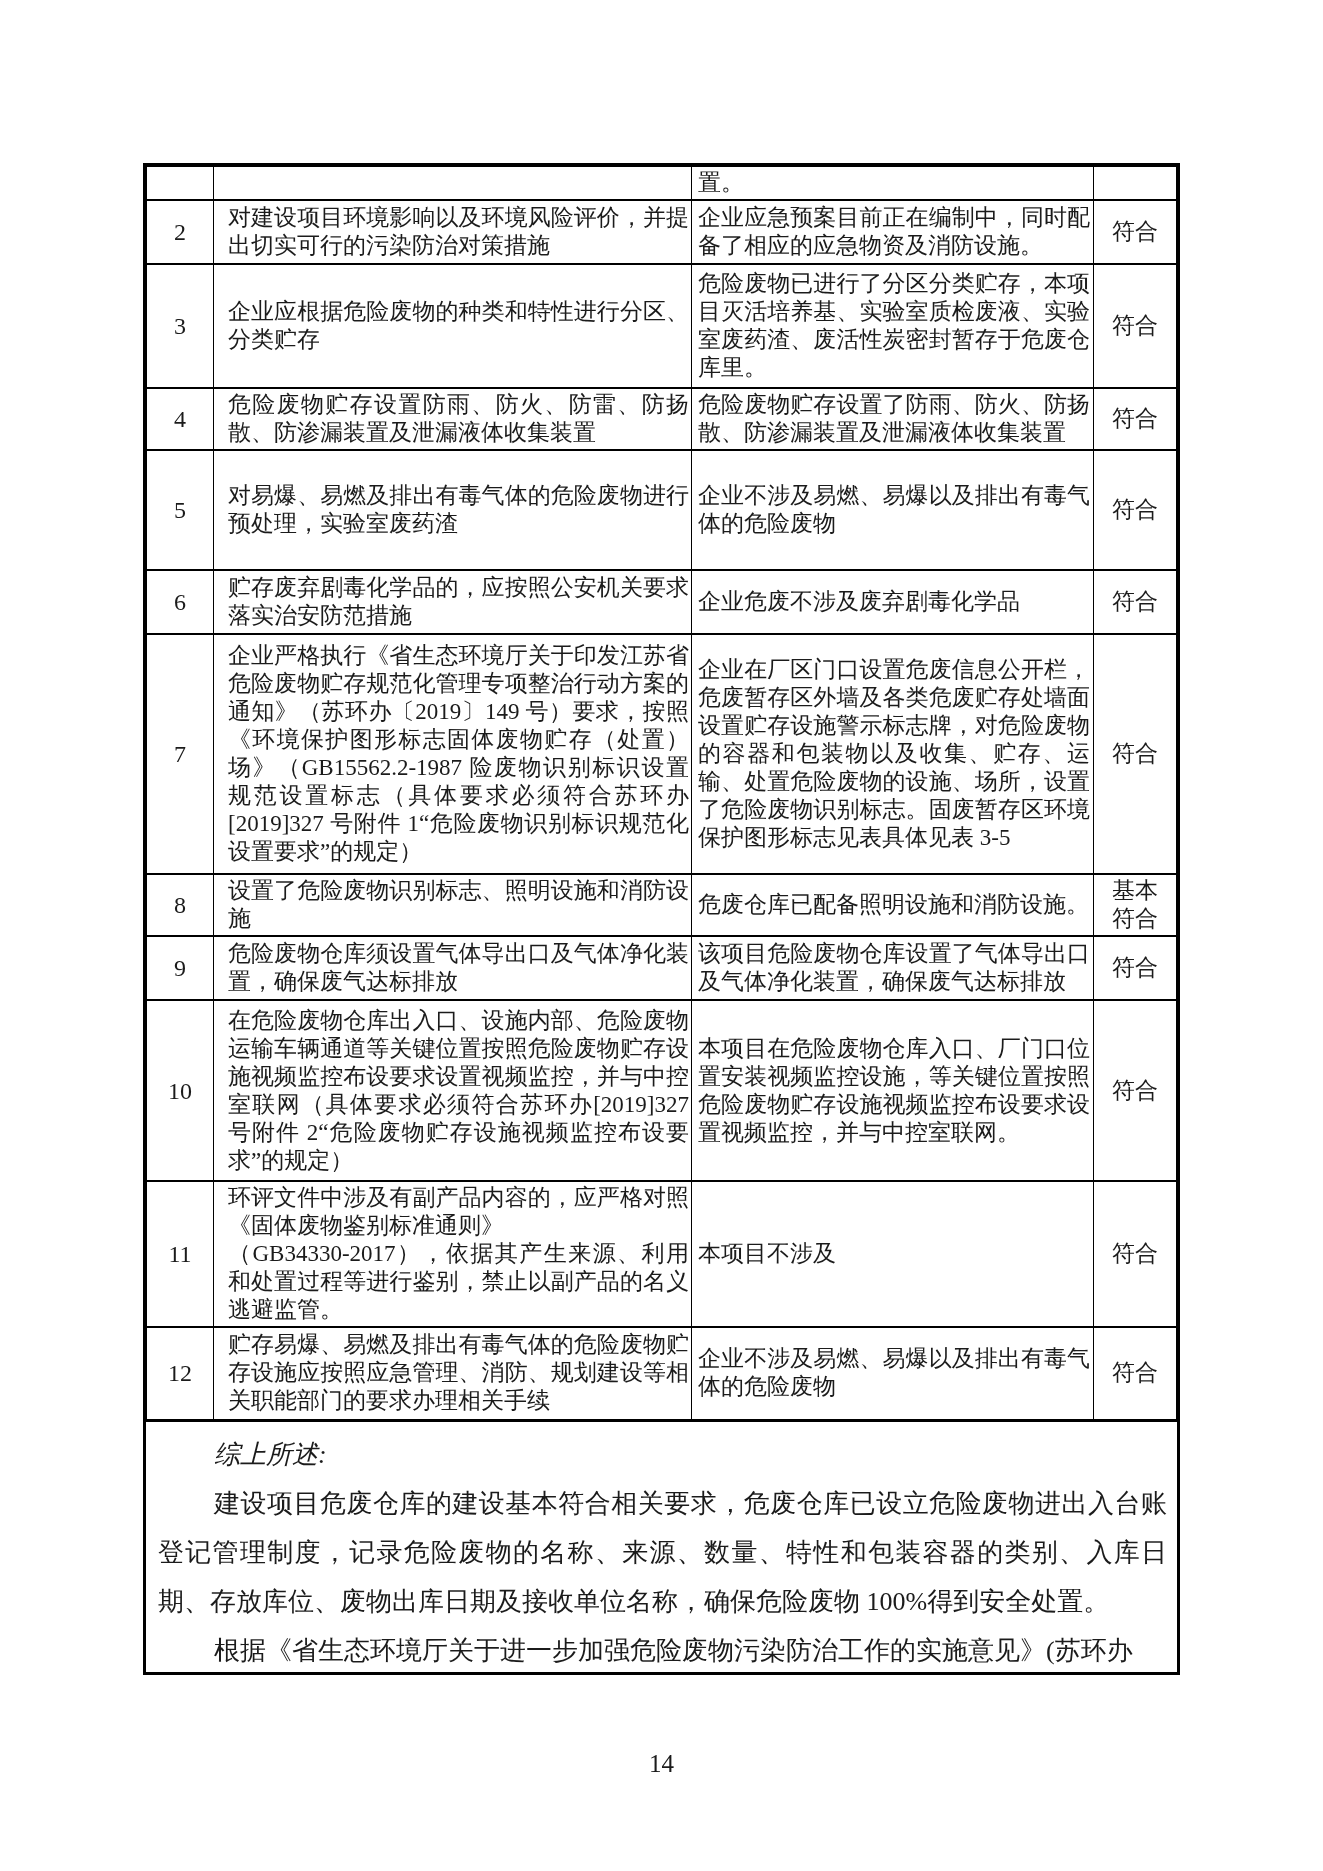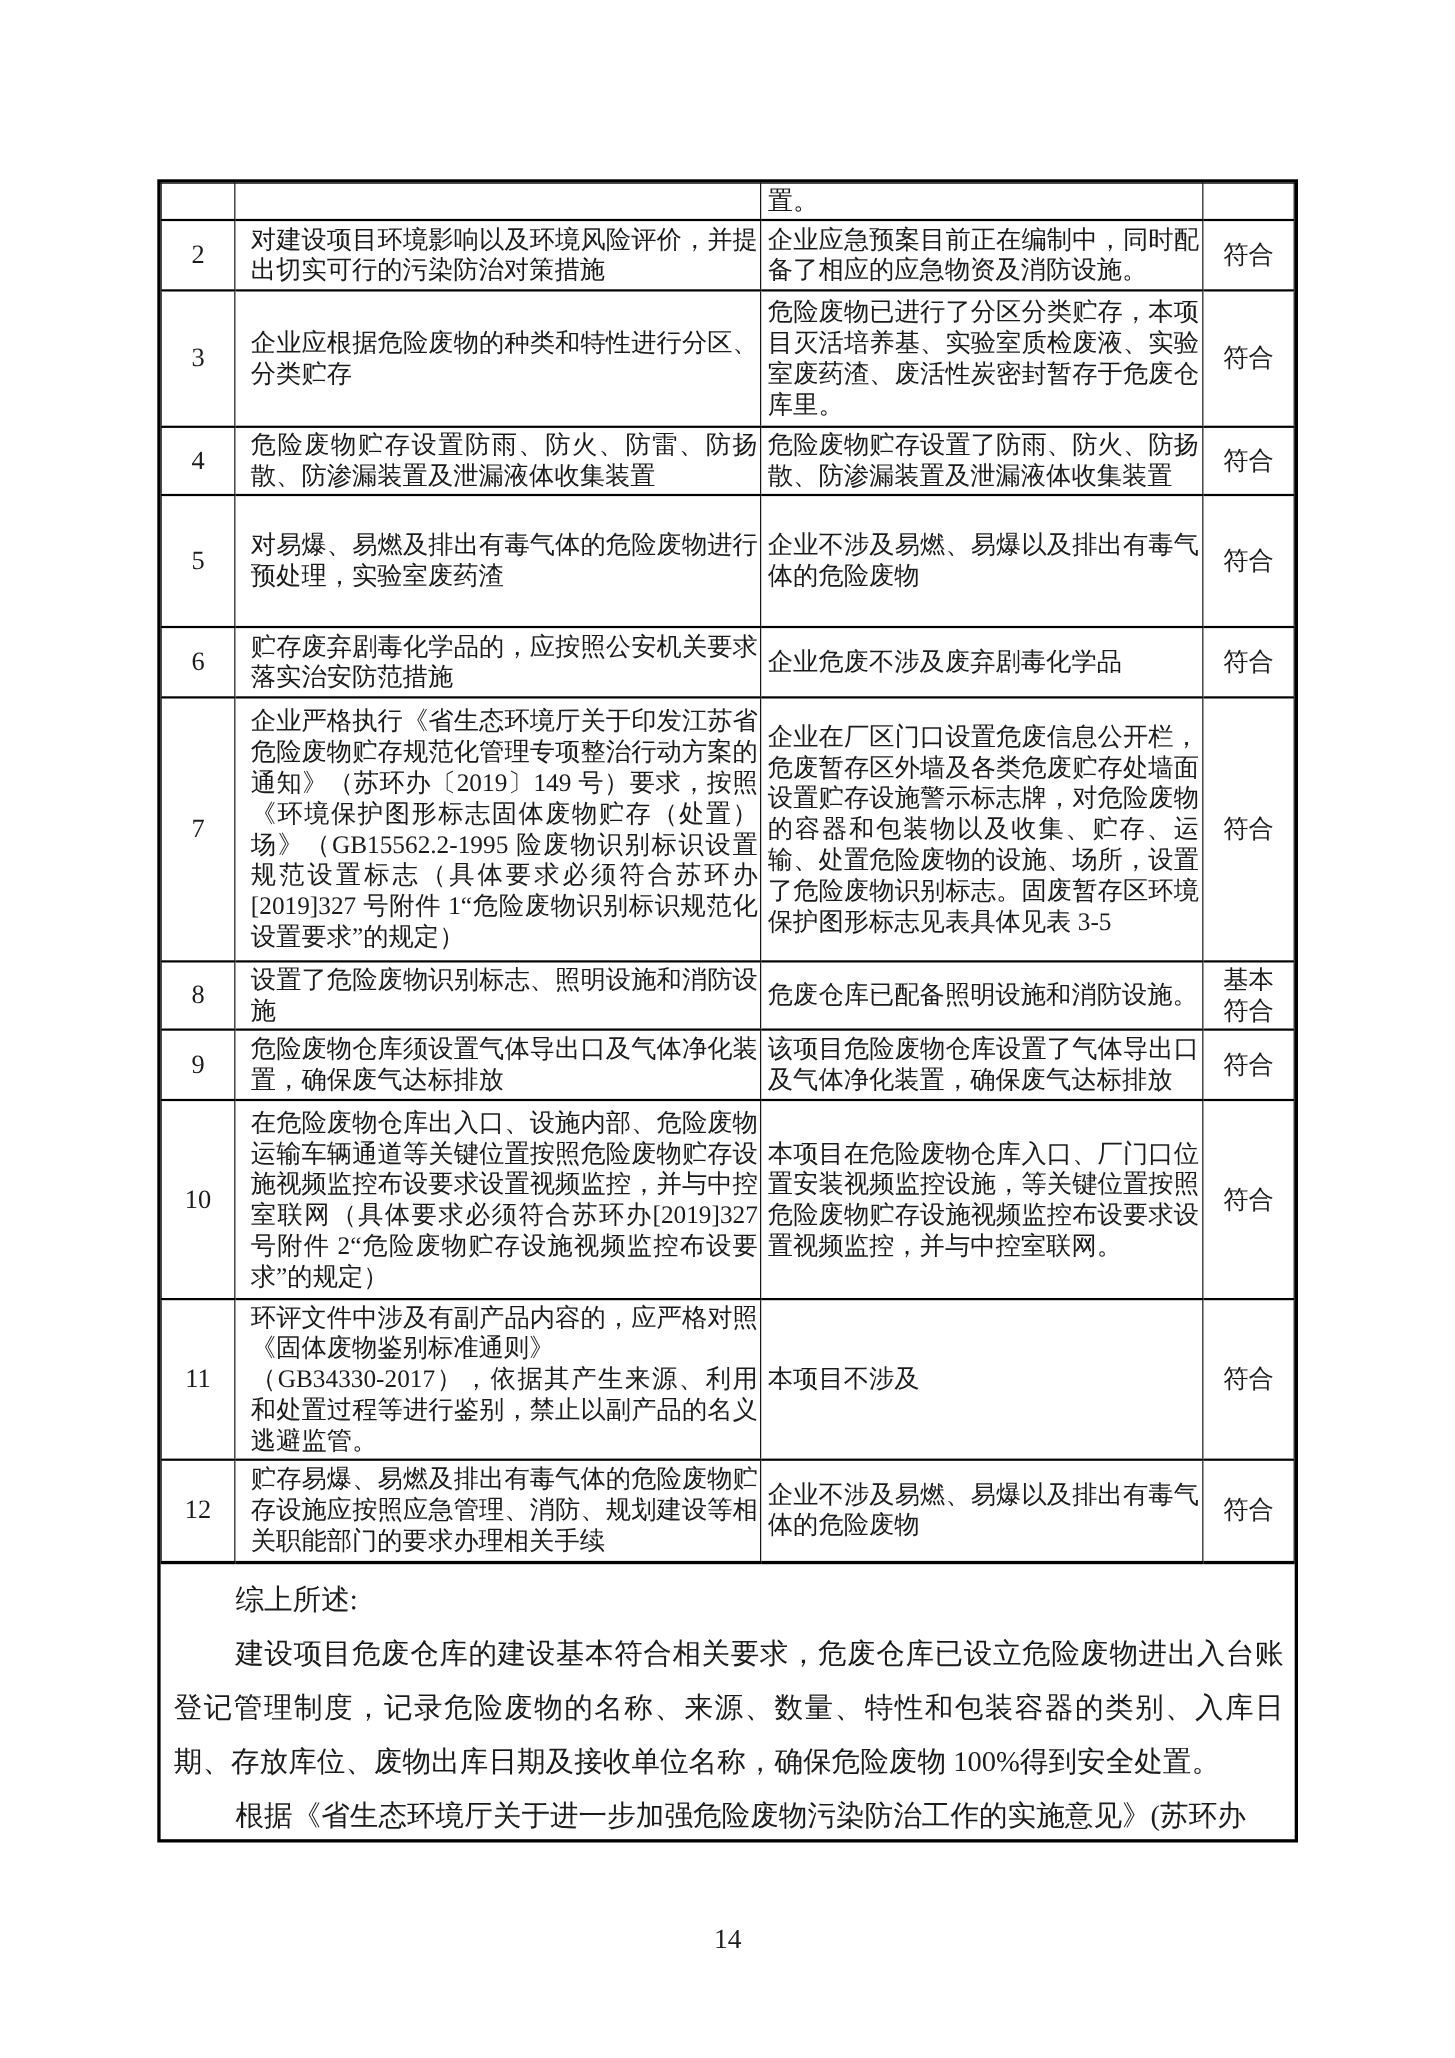--- a/index.html
+++ b/index.html
@@ -66,20 +66,21 @@
   tbody tr:nth-child(11) { height: 144px; }
   tbody tr:nth-child(12) { height: 93px; }
 
   .summary {
     padding: 8px 10px 0 12px;
     font-size: 26px;
     line-height: 49px;
   }
   .summary-heading {
     text-indent: 56px;
+    font-style: italic;
   }
   .summary p {
     text-align: justify;
     text-indent: 56px;
   }
   .page-number {
     position: absolute;
     top: 1750px;
     left: 0;
     width: 100%;
@@ -139,21 +140,21 @@
 
   <tr>
     <td class="c-no">6</td>
     <td class="c-req">贮存废弃剧毒化学品的，应按照公安机关要求落实治安防范措施</td>
     <td class="c-act">企业危废不涉及废弃剧毒化学品</td>
     <td class="c-status">符合</td>
   </tr>
 
   <tr>
     <td class="c-no">7</td>
-    <td class="c-req">企业严格执行《省生态环境厅关于印发江苏省危险废物贮存规范化管理专项整治行动方案的通知》（苏环办〔2019〕149 号）要求，按照《环境保护图形标志固体废物贮存（处置）场》（GB15562.2-1995 险废物识别标识设置规范设置标志（具体要求必须符合苏环办[2019]327 号附件 1“危险废物识别标识规范化设置要求”的规定）</td>
+    <td class="c-req">企业严格执行《省生态环境厅关于印发江苏省危险废物贮存规范化管理专项整治行动方案的通知》（苏环办〔2019〕149 号）要求，按照《环境保护图形标志固体废物贮存（处置）场》（GB15562.2-1987 险废物识别标识设置规范设置标志（具体要求必须符合苏环办[2019]327 号附件 1“危险废物识别标识规范化设置要求”的规定）</td>
     <td class="c-act">企业在厂区门口设置危废信息公开栏，危废暂存区外墙及各类危废贮存处墙面设置贮存设施警示标志牌，对危险废物的容器和包装物以及收集、贮存、运输、处置危险废物的设施、场所，设置了危险废物识别标志。固废暂存区环境保护图形标志见表具体见表 3-5</td>
     <td class="c-status">符合</td>
   </tr>
 
   <tr>
     <td class="c-no">8</td>
     <td class="c-req">设置了危险废物识别标志、照明设施和消防设施</td>
     <td class="c-act">危废仓库已配备照明设施和消防设施。</td>
     <td class="c-status">基本符合</td>
   </tr>

